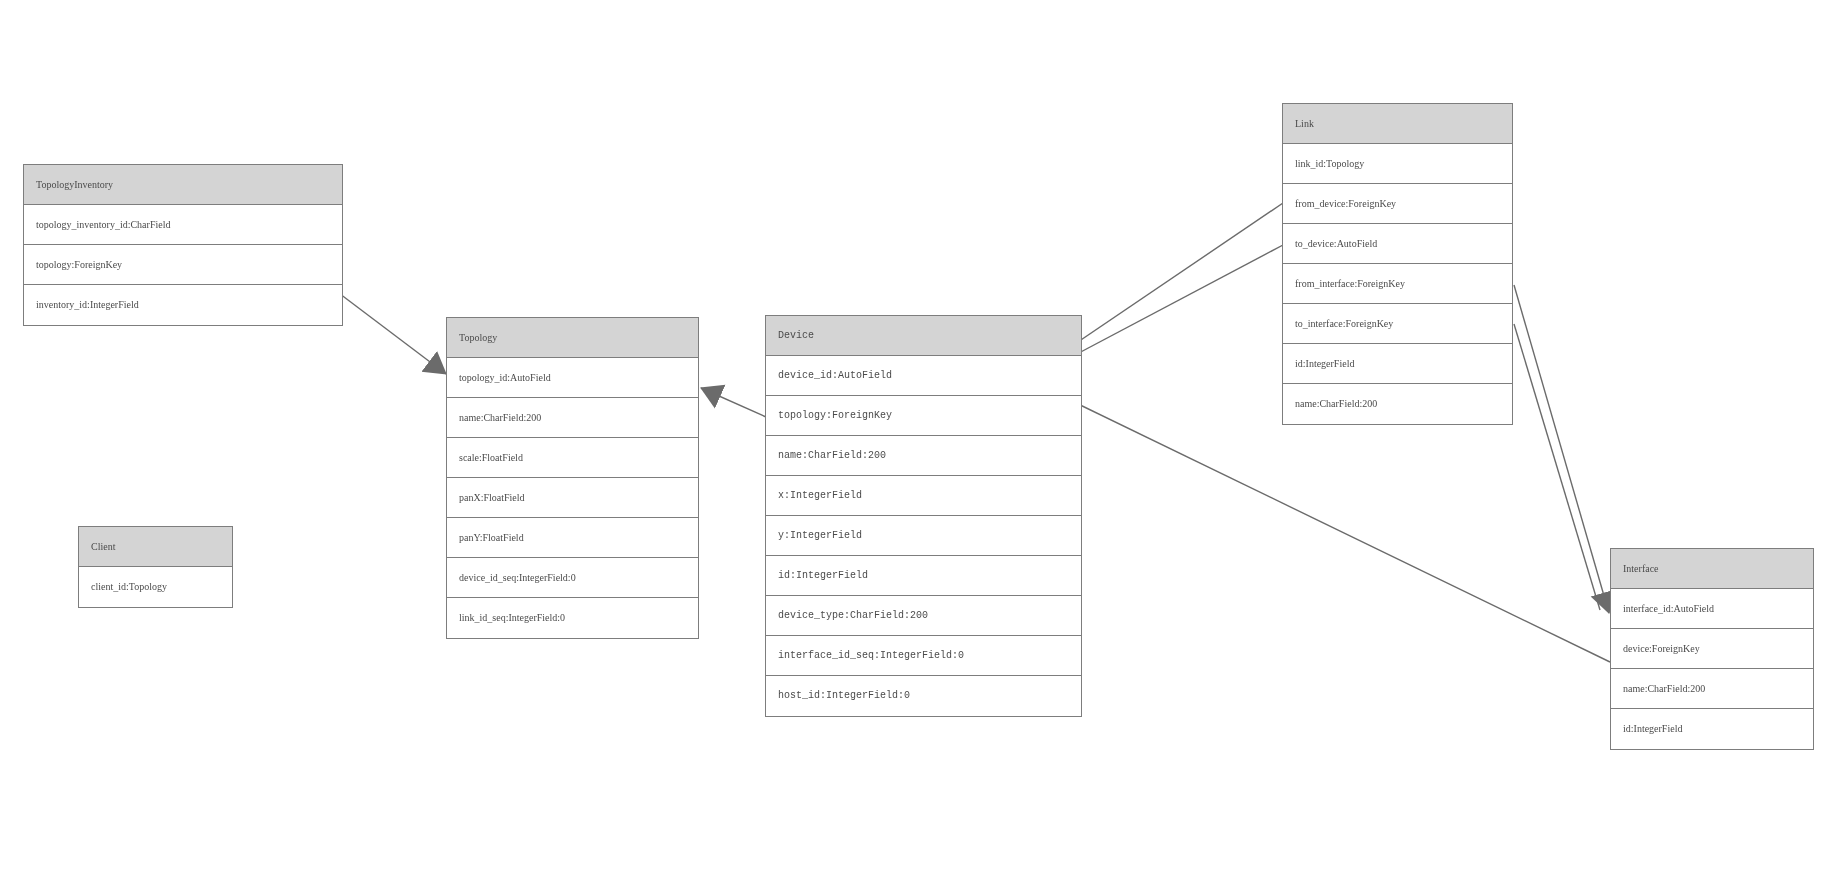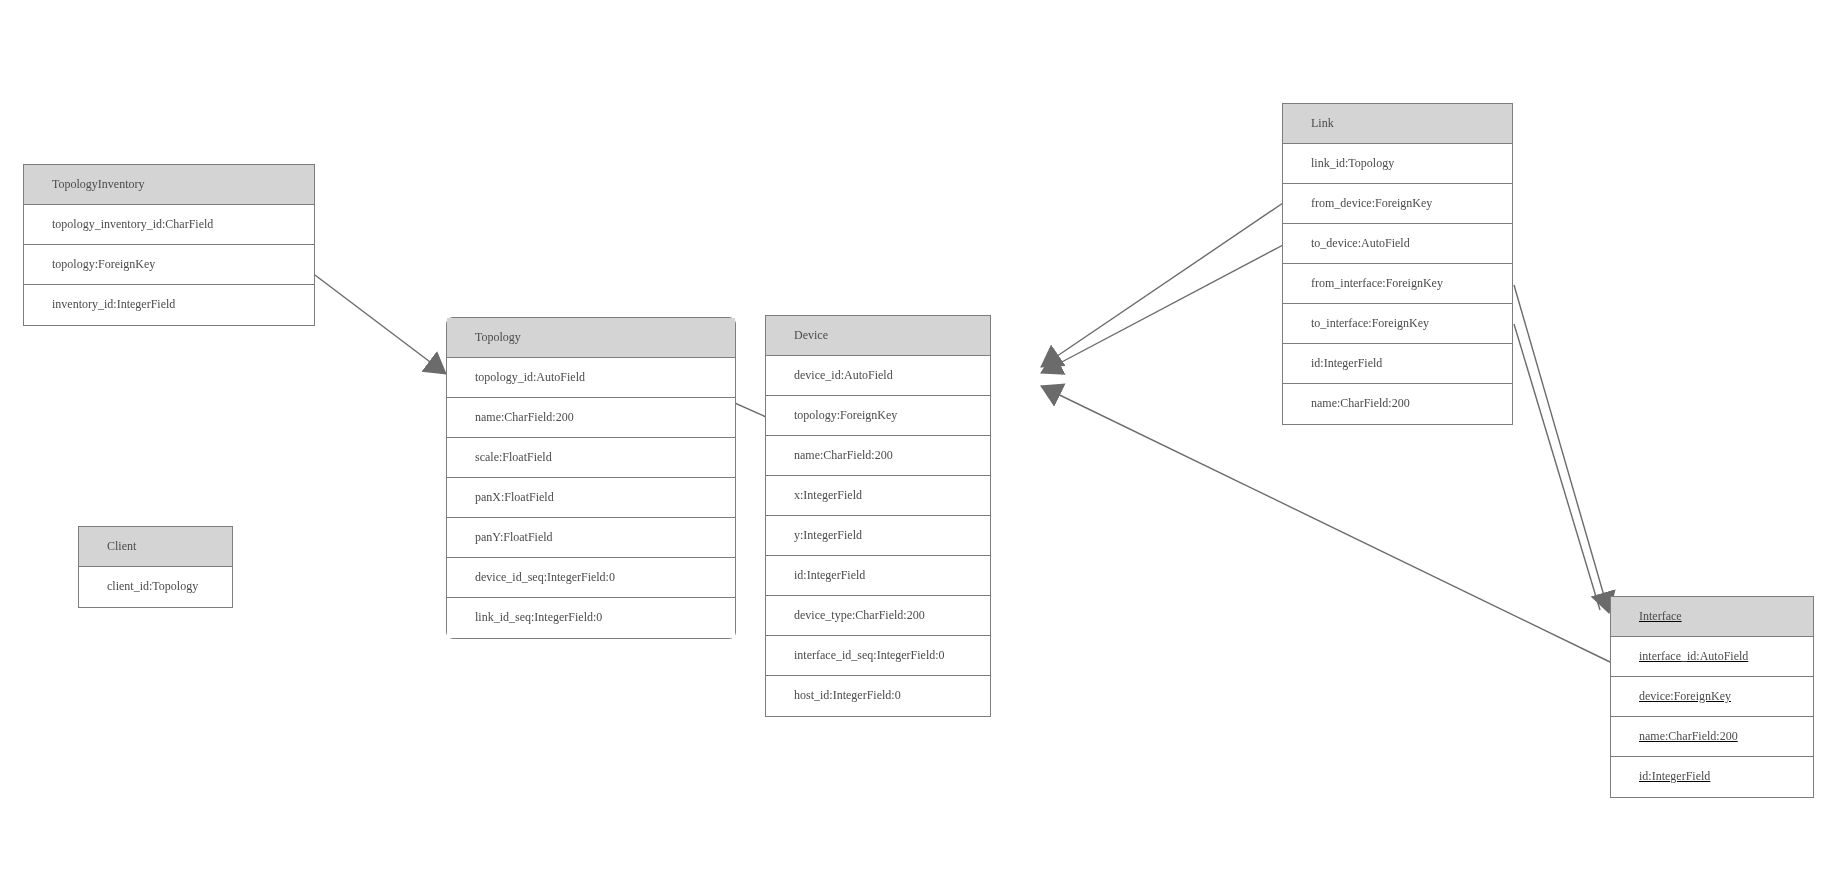--- a/index.html
+++ b/index.html
@@ -16,22 +16,22 @@
   }
   #canvas{position:relative;width:1824px;height:874px;}
   #edge-layer{position:absolute;left:0;top:0;width:1824px;height:874px;}
   .entity{
     position:absolute;background:#ffffff;
     border:1.5px solid var(--border);
     box-sizing:border-box;
   }
   .cell{
     height:39px;line-height:39px;
-    padding-left:28px;padding-right:6px;
-    font-size:12px;color:var(--text);
+    padding-left:12px;padding-right:6px;
+    font-size:10px;color:var(--text);
     border-bottom:1px solid var(--border);
     white-space:nowrap;overflow:hidden;
     background:#ffffff;
   }
   .cell:last-child{border-bottom:none;height:40px;}
   .cell.header{background:var(--header-fill);}
   .edge-line{stroke:var(--line);stroke-width:1.4;fill:none;}
 </style>
 </head>
 <body>
@@ -45,41 +45,41 @@
     </defs>
   <line class="edge-line" x1="303" y1="266" x2="446" y2="374" marker-end="url(#arrowhead)"></line>
       <line class="edge-line" x1="766" y1="417" x2="701" y2="388" marker-end="url(#arrowhead)"></line>
       <line class="edge-line" x1="1283" y1="203" x2="1041" y2="367" marker-end="url(#arrowhead)"></line>
       <line class="edge-line" x1="1283" y1="245" x2="1041" y2="373" marker-end="url(#arrowhead)"></line>
       <line class="edge-line" x1="1610" y1="662" x2="1041" y2="386" marker-end="url(#arrowhead)"></line>
       <line class="edge-line" x1="1514" y1="285" x2="1609" y2="613" marker-end="url(#arrowhead)"></line>
       <line class="edge-line" x1="1514" y1="324" x2="1600" y2="610"></line>
     </svg>
 
-<div class="entity" style="left: 23px; top: 164px; width: 292px;">
+<div class="entity" style="left: 23px; top: 164px; width: 320px;">
       <div class="cell header">TopologyInventory</div>
       <div class="cell">topology_inventory_id:CharField</div>
       <div class="cell">topology:ForeignKey</div>
       <div class="cell">inventory_id:IntegerField</div>
     </div>
-    <div class="entity" style="left: 446px; top: 317px; width: 290px; border-radius: 7px;">
+    <div class="entity" style="left: 446px; top: 317px; width: 253px;">
       <div class="cell header">Topology</div>
       <div class="cell">topology_id:AutoField</div>
       <div class="cell">name:CharField:200</div>
       <div class="cell">scale:FloatField</div>
       <div class="cell">panX:FloatField</div>
       <div class="cell">panY:FloatField</div>
       <div class="cell">device_id_seq:IntegerField:0</div>
       <div class="cell">link_id_seq:IntegerField:0</div>
     </div>
     <div class="entity" style="left: 78px; top: 526px; width: 155px;">
       <div class="cell header">Client</div>
       <div class="cell">client_id:Topology</div>
     </div>
-    <div class="entity" style="left: 765px; top: 315px; width: 226px;">
+    <div class="entity" style="left: 765px; top: 315px; width: 317px; font-family: Liberation Mono, monospace;">
       <div class="cell header">Device</div>
       <div class="cell">device_id:AutoField</div>
       <div class="cell">topology:ForeignKey</div>
       <div class="cell">name:CharField:200</div>
       <div class="cell">x:IntegerField</div>
       <div class="cell">y:IntegerField</div>
       <div class="cell">id:IntegerField</div>
       <div class="cell">device_type:CharField:200</div>
       <div class="cell">interface_id_seq:IntegerField:0</div>
       <div class="cell">host_id:IntegerField:0</div>
@@ -87,20 +87,20 @@
     <div class="entity" style="left: 1282px; top: 103px; width: 231px;">
       <div class="cell header">Link</div>
       <div class="cell">link_id:Topology</div>
       <div class="cell">from_device:ForeignKey</div>
       <div class="cell">to_device:AutoField</div>
       <div class="cell">from_interface:ForeignKey</div>
       <div class="cell">to_interface:ForeignKey</div>
       <div class="cell">id:IntegerField</div>
       <div class="cell">name:CharField:200</div>
     </div>
-    <div class="entity" style="left: 1610px; top: 596px; width: 204px; text-decoration: underline;">
+    <div class="entity" style="left: 1610px; top: 548px; width: 204px;">
       <div class="cell header">Interface</div>
       <div class="cell">interface_id:AutoField</div>
       <div class="cell">device:ForeignKey</div>
       <div class="cell">name:CharField:200</div>
       <div class="cell">id:IntegerField</div>
     </div>
   </div>
 
 </body></html>

